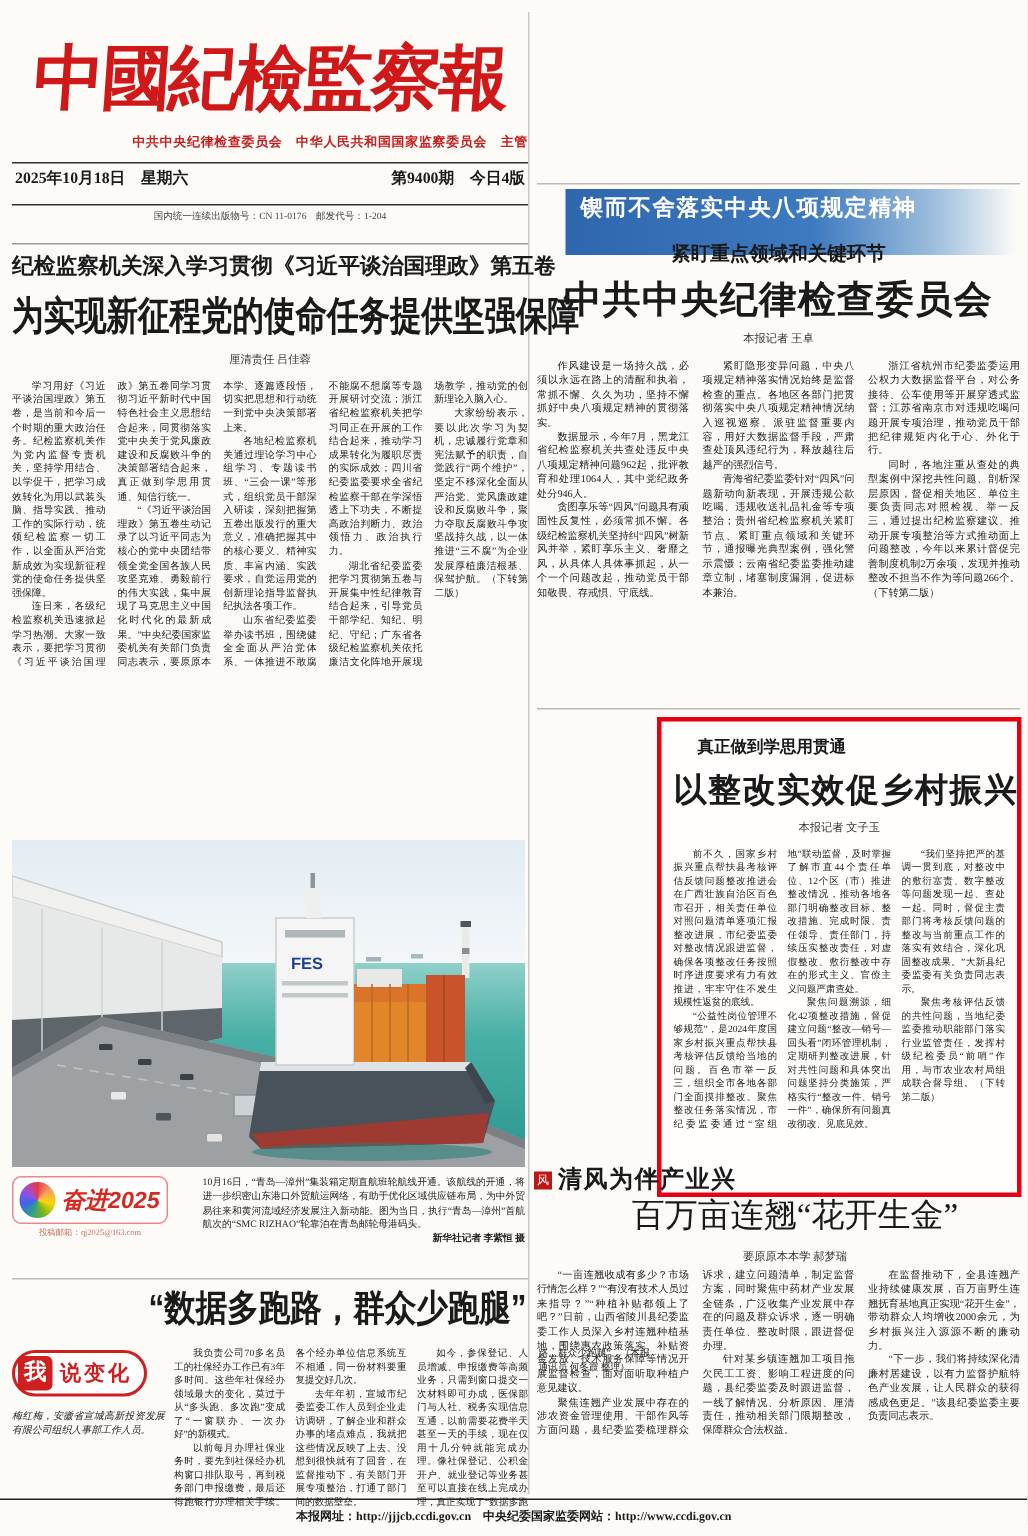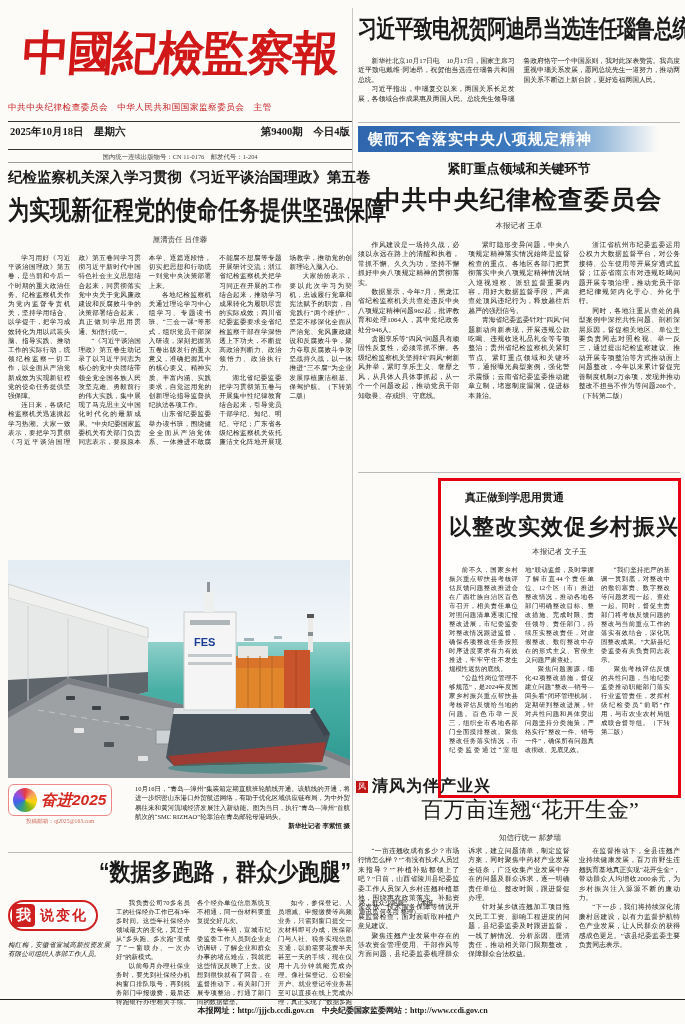--- a/index.html
+++ b/index.html
@@ -3,38 +3,38 @@
 <meta charset="utf-8">
 <style>
   html,body{margin:0;padding:0;background:#e8e8e8;}
   .page{position:relative;width:685px;height:1024px;background:#fcfbf8;margin:0 auto;
         font-family:"Liberation Serif",serif;color:#1a1a1a;overflow:hidden;}
   
   .masthead{position:absolute;left:8px;top:4px;width:344px;}
   .mast-title{margin-top:22px;text-align:center;font-size:47px;line-height:1.15;font-weight:bold;
               color:#d01818;font-family:"Liberation Serif",serif;letter-spacing:-2px;
               transform:skewX(-4deg);white-space:nowrap;}
-  .mast-super{margin-top:22px;text-align:left;font-size:8.6px;font-weight:normal;color:#c42020;letter-spacing:.5px;}
+  .mast-super{margin-top:9px;text-align:right;font-size:8.6px;font-weight:bold;color:#c42020;letter-spacing:.5px;}
   .mast-rule{border-top:1.3px solid #333;margin-top:7px;}
   .mast-dateline{display:flex;justify-content:space-between;font-size:10.5px;font-weight:bold;padding:3px 2px;}
   .mast-pub{margin-top:3px;text-align:center;font-size:6.4px;color:#444;}
   .rule-h{position:absolute;background:#9a9a9a;height:1px;}
   .vdiv{position:absolute;left:352px;top:8px;width:1px;height:988px;background:#c8c8c8;}
   
   .kicker{font-weight:bold;font-family:"Liberation Sans",sans-serif;}
   .headline{font-weight:bold;text-align:center;white-space:nowrap;}
   .byline{text-align:center;font-size:7.5px;color:#333;margin-top:5px;}
   .cols{column-gap:9px;text-align:justify;font-size:6.8px;line-height:9.4px;color:#222;column-fill:balance;}
   .para{margin:0;text-indent:2em;}
   
   .congrats{position:absolute;left:358px;top:12px;width:322px;}
   .congrats .headline{font-size:19px;font-family:"Liberation Sans",sans-serif;
                       transform:scaleY(1.3);transform-origin:center top;letter-spacing:-.5px;}
   .congrats .cols{column-count:2;height:66px;margin-top:18px;}
-  .banner{position:absolute;left:358px;top:126px;width:300px;height:26px;line-height:26px;
+  .banner{position:absolute;left:377px;top:126px;width:300px;height:44px;line-height:26px;
           padding-left:10px;box-sizing:border-box;color:#fff;font-weight:bold;font-size:15px;
           font-family:"Liberation Sans",sans-serif;letter-spacing:1px;
           background:linear-gradient(90deg,#2f66ad 0%,#3d7ac0 55%,#9dbedd 82%,rgba(230,238,246,0) 100%);}
   
   .ecology{position:absolute;left:358px;top:160px;width:322px;}
   .ecology .kicker{text-align:center;font-size:13px;}
   .ecology .headline{font-size:25px;margin-top:5px;letter-spacing:1px;}
   .ecology .cols{column-count:3;height:248px;margin-top:9px;}
   
   .mission{position:absolute;left:8px;top:168px;width:344px;}
@@ -102,27 +102,20 @@
     <div class="mast-dateline">
       <span>2025年10月18日　星期六</span>
       <span>第9400期　今日4版</span>
     </div>
     <div class="mast-rule"></div>
     <div class="mast-pub">国内统一连续出版物号：CN 11-0176　邮发代号：1-204</div>
   </div>
   <div class="rule-h" style="left:8px;top:162px;width:344px;"></div>
   <div class="vdiv"></div>
 
-  <div class="congrats">
-    <div class="headline">习近平致电祝贺阿迪昂当选连任瑙鲁总统</div>
-    <div class="cols">
-        <p class="para">新华社北京10月17日电　10月17日，国家主席习近平致电戴维·阿迪昂，祝贺他当选连任瑙鲁共和国总统。</p>
-        <p class="para">习近平指出，中瑙复交以来，两国关系长足发展，各领域合作成果惠及两国人民。总统先生领导瑙鲁政府恪守一个中国原则，我对此深表赞赏。我高度重视中瑙关系发展，愿同总统先生一道努力，推动两国关系不断迈上新台阶，更好造福两国人民。</p>
-      </div>
-  </div>
   <div class="rule-h" style="left:358px;top:122px;width:322px;background:#bbb;"></div>
 
   <div class="banner">锲而不舍落实中央八项规定精神</div>
 
   <div class="ecology">
     <div class="kicker" style="text-align:center;">紧盯重点领域和关键环节</div>
     <div class="headline">中共中央纪律检查委员会</div>
     <div class="byline">本报记者 王卓</div>
     <div class="cols">
         <p class="para">作风建设是一场持久战，必须以永远在路上的清醒和执着，常抓不懈、久久为功，坚持不懈抓好中央八项规定精神的贯彻落实。</p>
@@ -246,21 +239,21 @@
         <p class="para">“我们坚持把严的基调一贯到底，对整改中的敷衍塞责、数字整改等问题发现一起、查处一起。同时，督促主责部门将考核反馈问题的整改与当前重点工作的落实有效结合，深化巩固整改成果。”大新县纪委监委有关负责同志表示。</p>
         <p class="para">聚焦考核评估反馈的共性问题，当地纪委监委推动职能部门落实行业监管责任，发挥村级纪检委员“前哨”作用，与市农业农村局组成联合督导组。（下转第二版）</p>
       </div>
   </div>
 
   <div class="forsythia-head">
     <span class="sec-icon">风</span>
     <span class="sec-label">清风为伴产业兴</span>
   </div>
   <div class="forsythia-hl">百万亩连翘“花开生金”</div>
-  <div class="byline forsythia-by">知信行统一 郝梦瑞</div>
+  <div class="byline forsythia-by">要原原本本学 郝梦瑞</div>
   <div class="forsythia-body">
     <div class="cols">
         <p class="para">“一亩连翘收成有多少？市场行情怎么样？”“有没有技术人员过来指导？”“种植补贴都领上了吧？”日前，山西省陵川县纪委监委工作人员深入乡村连翘种植基地，围绕惠农政策落实、补贴资金发放、技术服务保障等情况开展监督检查，面对面听取种植户意见建议。</p>
         <p class="para">聚焦连翘产业发展中存在的涉农资金管理使用、干部作风等方面问题，县纪委监委梳理群众诉求，建立问题清单，制定监督方案，同时聚焦中药材产业发展全链条，广泛收集产业发展中存在的问题及群众诉求，逐一明确责任单位、整改时限，跟进督促办理。</p>
         <p class="para">针对某乡镇连翘加工项目拖欠民工工资、影响工程进度的问题，县纪委监委及时跟进监督，一线了解情况、分析原因、厘清责任，推动相关部门限期整改，保障群众合法权益。</p>
         <p class="para">在监督推动下，全县连翘产业持续健康发展，百万亩野生连翘抚育基地真正实现“花开生金”，带动群众人均增收2000余元，为乡村振兴注入源源不断的廉动力。</p>
         <p class="para">“下一步，我们将持续深化清廉村居建设，以有力监督护航特色产业发展，让人民群众的获得感成色更足。”该县纪委监委主要负责同志表示。</p>
       </div>
   </div>
 

